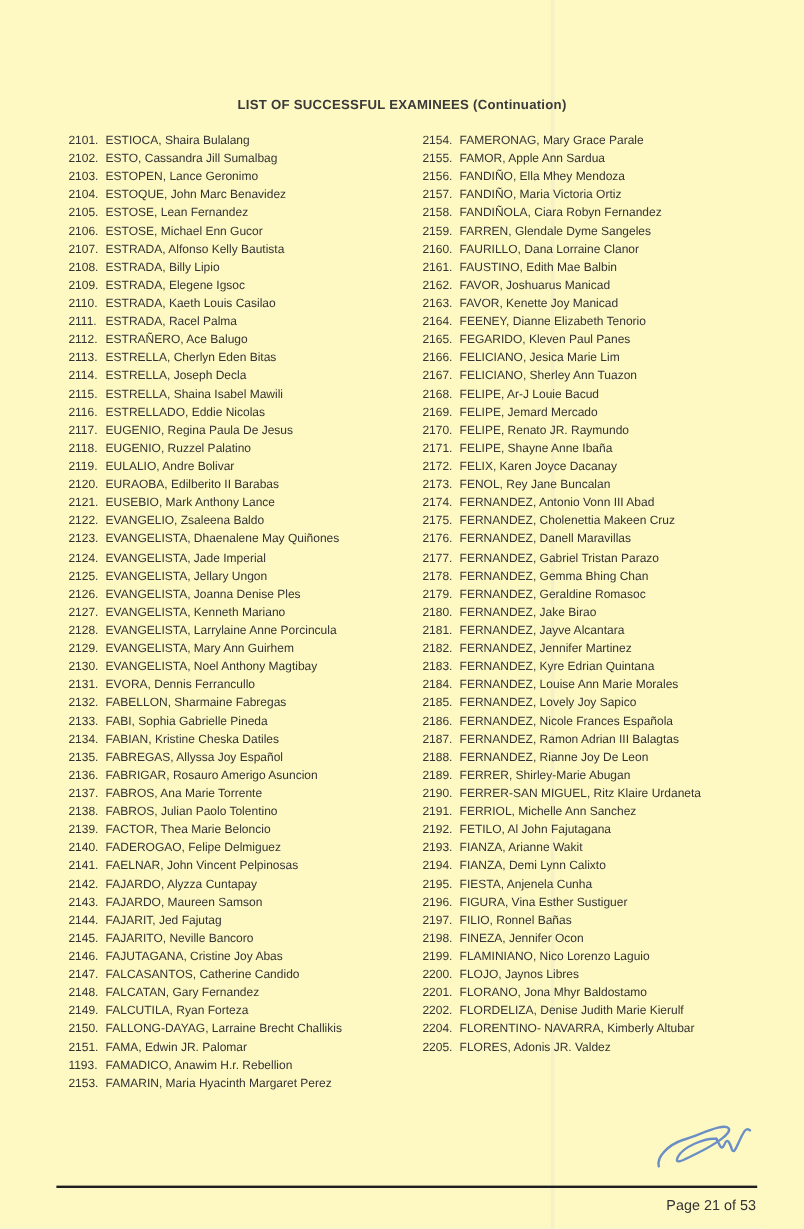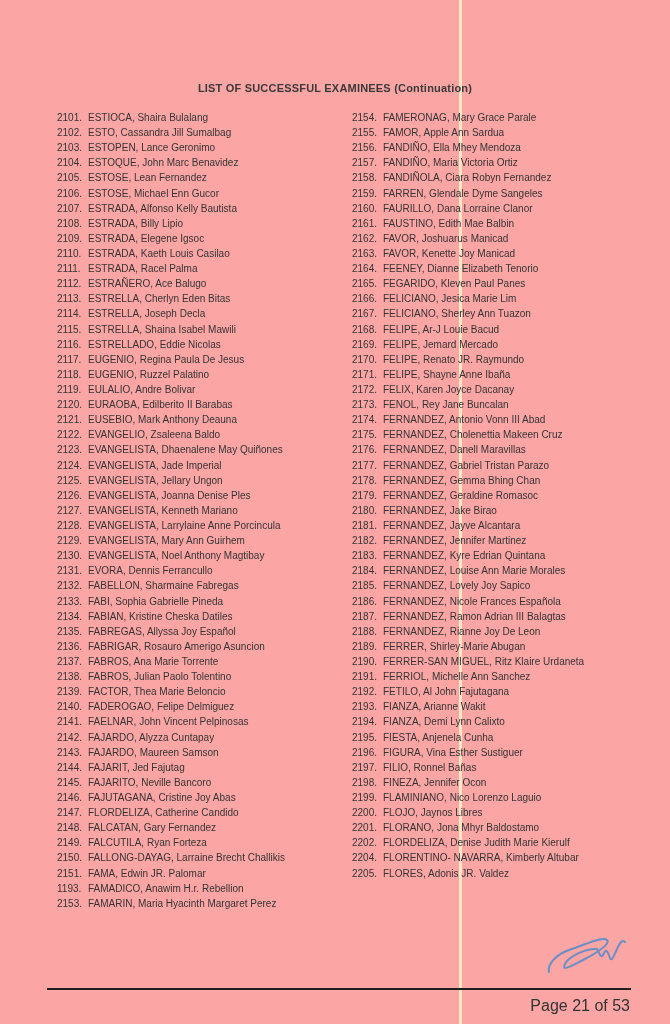--- a/index.html
+++ b/index.html
@@ -5,21 +5,21 @@
   html, body {
     margin: 0;
     padding: 0;
     background: #e9e9e9;
     font-family: "Liberation Sans", "DejaVu Sans", sans-serif;
   }
   .page {
     position: relative;
     width: 670px;
     height: 1024px;
-    background: #fca5a5;
+    background: #fef9c3;
     overflow: hidden;
     margin: 0 auto;
   }
   .fold-line {
     position: absolute;
     left: 459px;
     top: 0;
     width: 3px;
     height: 1024px;
     background: #f3efc9;
@@ -78,21 +78,21 @@
     position: absolute;
     left: 50px;
     top: 1051px;
     font-size: 10.5px;
     color: #333;
   }
   .footer-page {
     position: absolute;
     right: 40px;
     top: 997px;
-    font-size: 16px;
+    font-size: 12px;
     color: #333;
   }
 </style>
 </head>
 <body>
 
 <div class="page">
 
   <div class="fold-line"></div>
 
@@ -195,21 +195,21 @@
         <span class="name">EULALIO, Andre Bolivar</span>
       </div>
 
       <div class="row">
         <span class="num">2120.</span>
         <span class="name">EURAOBA, Edilberito II Barabas</span>
       </div>
 
       <div class="row">
         <span class="num">2121.</span>
-        <span class="name">EUSEBIO, Mark Anthony Deauna</span>
+        <span class="name">EUSEBIO, Mark Anthony Lance</span>
       </div>
 
       <div class="row">
         <span class="num">2122.</span>
         <span class="name">EVANGELIO, Zsaleena Baldo</span>
       </div>
 
       <div class="row">
         <span class="num">2123.</span>
         <span class="name">EVANGELISTA, Dhaenalene May Quiñones</span>
@@ -325,21 +325,21 @@
         <span class="name">FAJARITO, Neville Bancoro</span>
       </div>
 
       <div class="row">
         <span class="num">2146.</span>
         <span class="name">FAJUTAGANA, Cristine Joy Abas</span>
       </div>
 
       <div class="row">
         <span class="num">2147.</span>
-        <span class="name">FLORDELIZA, Catherine Candido</span>
+        <span class="name">FALCASANTOS, Catherine Candido</span>
       </div>
 
       <div class="row">
         <span class="num">2148.</span>
         <span class="name">FALCATAN, Gary Fernandez</span>
       </div>
 
       <div class="row">
         <span class="num">2149.</span>
         <span class="name">FALCUTILA, Ryan Forteza</span>

